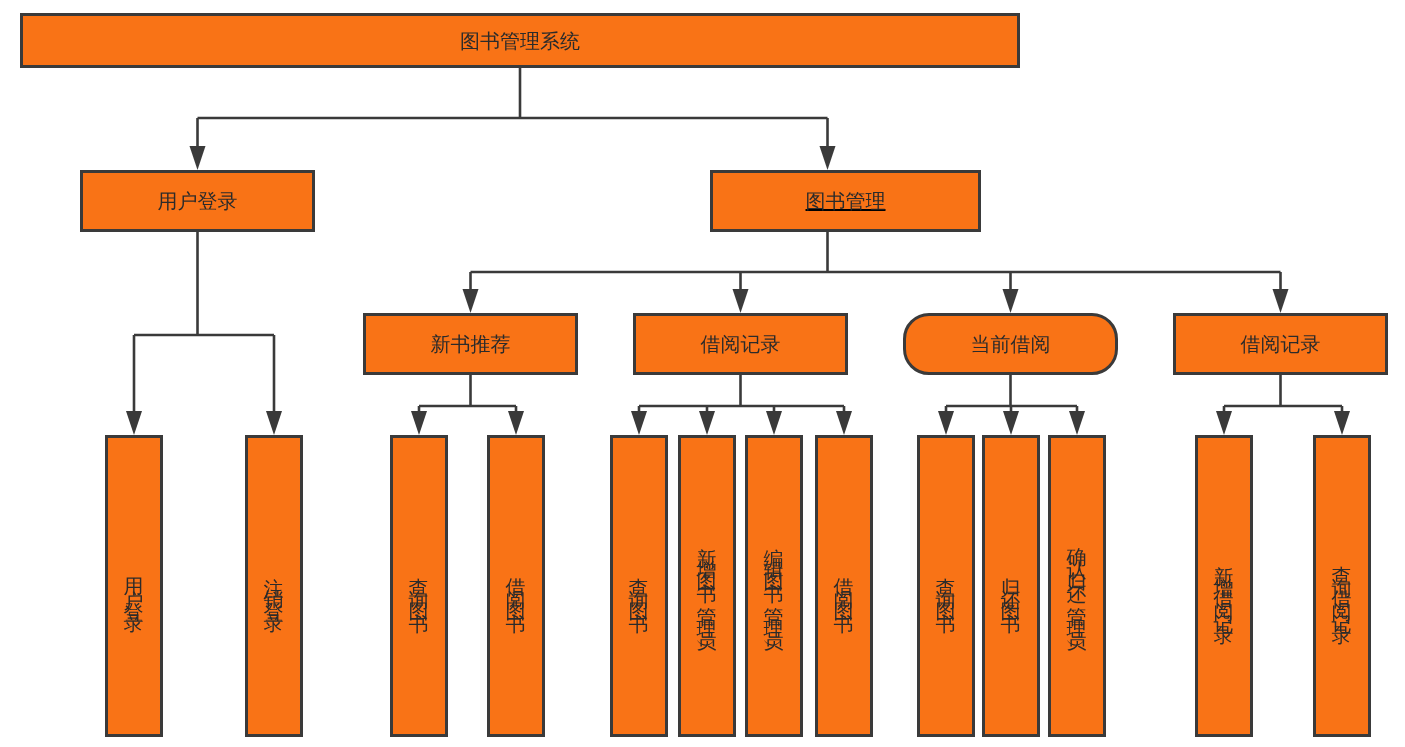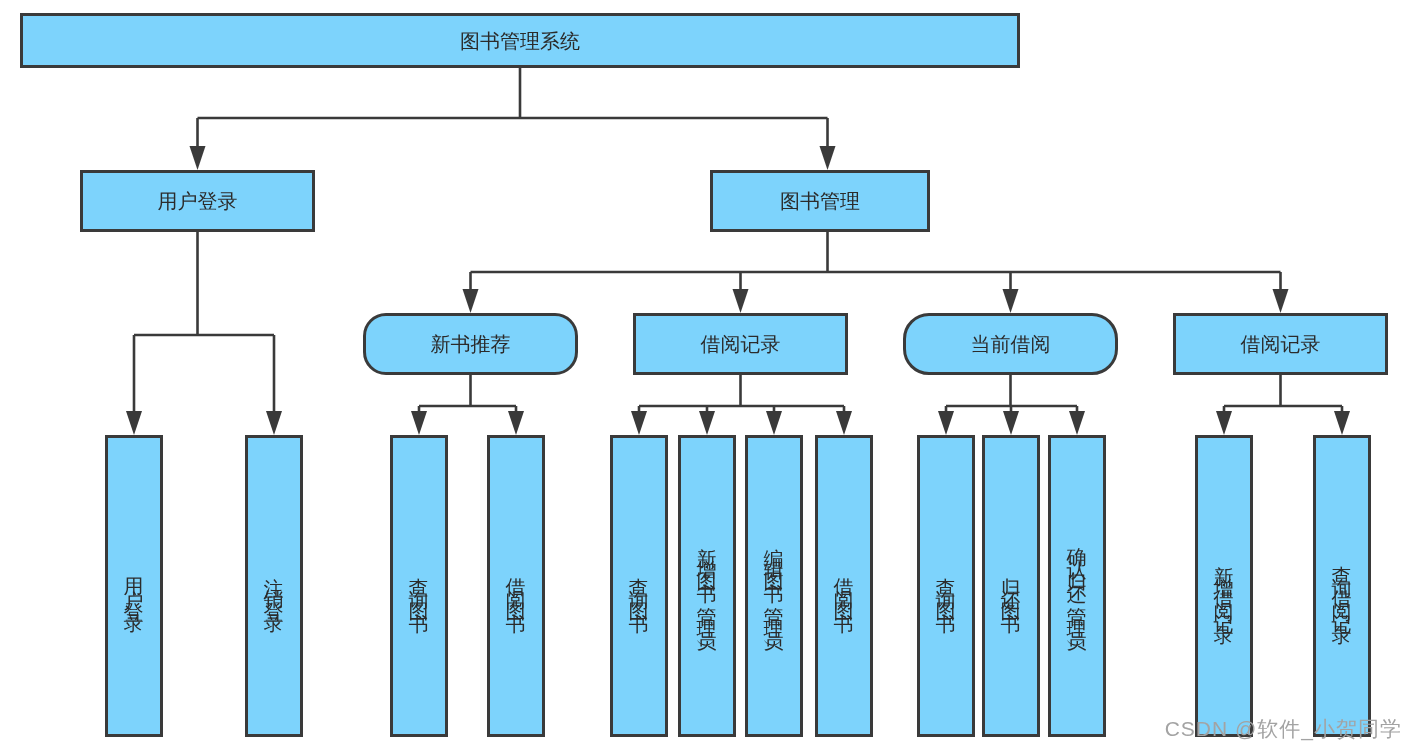--- a/index.html
+++ b/index.html
@@ -20,21 +20,21 @@
     left: 0;
     top: 0;
     width: 1405px;
     height: 747px;
     z-index: 1;
   }
   .node {
     position: absolute;
     box-sizing: border-box;
     border: 3px solid #3a3a3a;
-    background: #7dd3fc;
+    background: #f97316;
     display: flex;
     align-items: center;
     justify-content: center;
     z-index: 2;
   }
   .node .lbl {
     color: #2b2b2b;
     font-size: 20px;
     line-height: 1;
     white-space: nowrap;
@@ -128,24 +128,24 @@
         <path d="M1334 411 L1350 411 L1342 435 Z" fill="#3a3a3a"></path>
       </g>
     </svg>
   <div id="nodes">
       <div class="node horizontal" style="left: 20px; top: 13px; width: 1000px; height: 55px;">
         <span class="lbl">图书管理系统</span>
       </div>
       <div class="node horizontal" style="left: 80px; top: 170px; width: 235px; height: 62px;">
         <span class="lbl">用户登录</span>
       </div>
-      <div class="node horizontal" style="left: 710px; top: 170px; width: 220px; height: 62px;">
+      <div class="node horizontal" style="left: 710px; top: 170px; width: 271px; height: 62px; text-decoration: underline;">
         <span class="lbl">图书管理</span>
       </div>
-      <div class="node horizontal" style="left: 363px; top: 313px; width: 215px; height: 62px; border-radius: 23px;">
+      <div class="node horizontal" style="left: 363px; top: 313px; width: 215px; height: 62px;">
         <span class="lbl">新书推荐</span>
       </div>
       <div class="node horizontal" style="left: 633px; top: 313px; width: 215px; height: 62px;">
         <span class="lbl">借阅记录</span>
       </div>
       <div class="node horizontal" style="left: 903px; top: 313px; width: 215px; height: 62px; border-radius: 26px;">
         <span class="lbl">当前借阅</span>
       </div>
       <div class="node horizontal" style="left: 1173px; top: 313px; width: 215px; height: 62px;">
         <span class="lbl">借阅记录</span>
@@ -183,14 +183,13 @@
       <div class="node vertical" style="left: 1048px; top: 435px; width: 58px; height: 302px;">
         <span class="lbl">确认归还（管理员）</span>
       </div>
       <div class="node vertical" style="left: 1195px; top: 435px; width: 58px; height: 302px;">
         <span class="lbl">新增借阅记录</span>
       </div>
       <div class="node vertical" style="left: 1313px; top: 435px; width: 58px; height: 302px;">
         <span class="lbl">查询借阅记录</span>
       </div>
     </div>
-  <div class="watermark">CSDN @软件_小贺同学</div>
 </div>
 
 </body></html>

